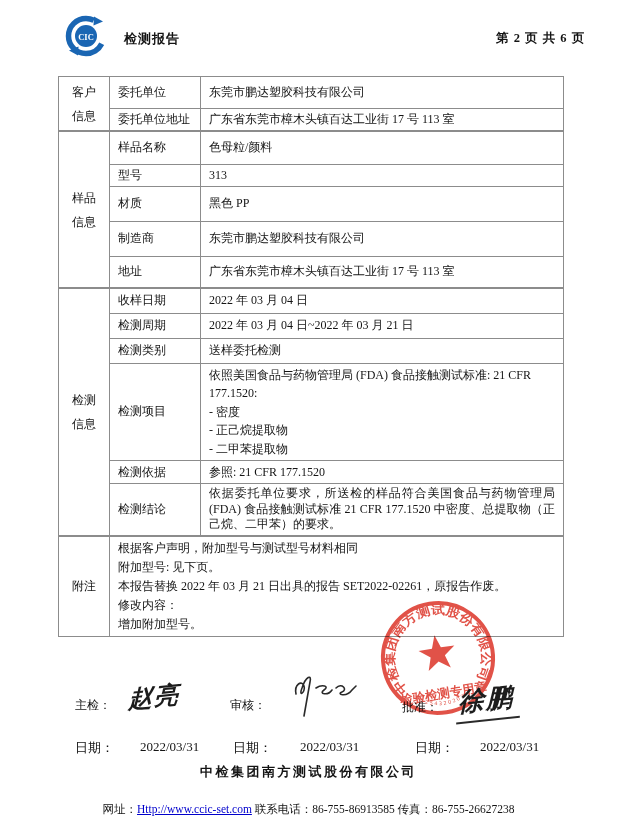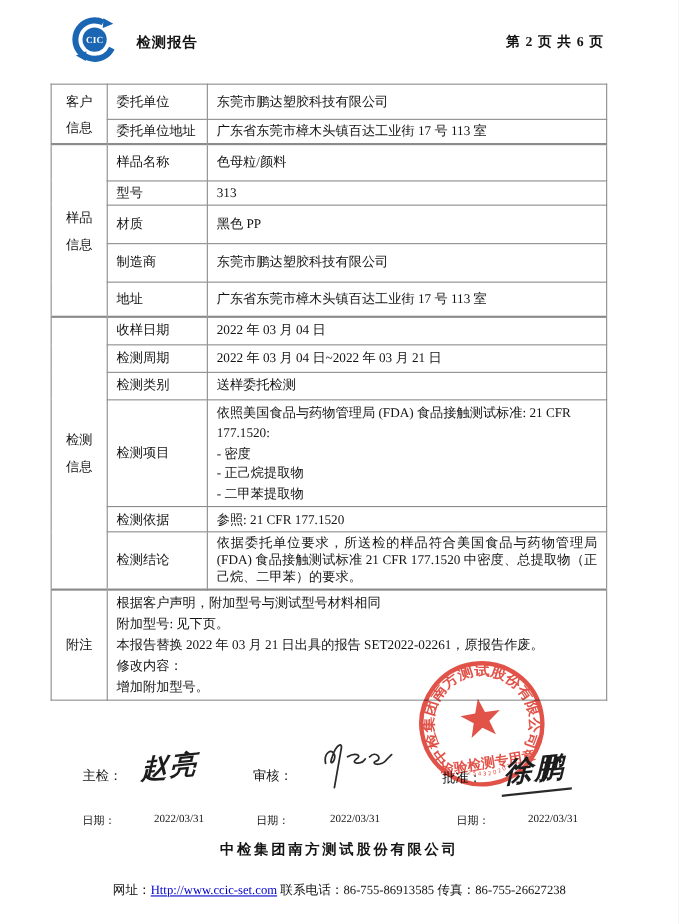--- a/index.html
+++ b/index.html
@@ -6,45 +6,45 @@
   html,body { background:#e8e8e8; }
   .page {
     position:relative; width:617px; height:840px; margin:0 auto;
     background:#ffffff; overflow:hidden;
     font-family:"Liberation Serif","DejaVu Serif",serif; color:#141414;
   }
   
   .hdr-logo { position:absolute; left:64px; top:14px; width:44px; height:44px; }
   .hdr-title { position:absolute; left:124px; top:30px; font-size:13px; font-weight:bold; letter-spacing:1px; }
   .hdr-no   { position:absolute; left:237px; top:30px; font-size:12.5px; font-weight:bold; }
-  .hdr-page { position:absolute; left:460px; top:30px; font-size:12.5px; font-weight:bold; letter-spacing:1px; }
+  .hdr-page { position:absolute; left:496px; top:30px; font-size:12.5px; font-weight:bold; letter-spacing:1px; }
   
   table.report {
-    position:absolute; left:46px; top:76px; width:505px;
+    position:absolute; left:58px; top:76px; width:505px;
     border-collapse:collapse; table-layout:fixed;padding-left:16px;
   }
   table.report { border:1.5px solid #8c8c8c; }
   table.report td {
     border:1px solid #8c8c8c; font-size:12px; padding:2px 8px;
     vertical-align:middle; overflow:hidden;
   }
   col.c1 { width:51px; } col.c2 { width:91px; } col.c3 { width:363px; }
   tr.sec-start td { border-top:2px solid #8c8c8c; }
   td.sec-label { text-align:center; padding:0; }
   td.sec-label span { display:inline-block; width:28px; word-break:break-all; line-height:24px; }
   td.field { padding-left:9px; }
   td.value { padding-left:12px; }
   td.multiline { white-space:pre-line; line-height:18.5px; padding-top:4px; padding-bottom:4px; }
   td.conclusion { line-height:15.5px; text-align:justify; padding-top:2px; padding-bottom:2px;font-family:Liberation Serif, serif; }
   td.notes { white-space:pre-line; line-height:19px; padding-top:4px; }
   
   .sig-label { position:absolute; font-size:12px; }
   .sig-name  { position:absolute; font-size:24px; font-weight:bold; font-style:italic;
                transform:rotate(-6deg) skewX(-6deg); letter-spacing:2px; color:#1c1c1c; }
-  .sig-date  { position:absolute; font-size:10px; }
+  .sig-date  { position:absolute; font-size:13px; }
   
   .seal { position:absolute; left:372px; top:592px; width:132px; height:132px;
           z-index:5; opacity:0.88; mix-blend-mode:multiply; }
   .over-seal { z-index:6; }
   
   .ft-company { position:absolute; left:0; right:0; top:763px; text-align:center;
                 font-size:13px; font-weight:bold; letter-spacing:2.5px; }
   .ft-line { position:absolute; left:0; right:0; text-align:center; font-size:11.5px; }
   .ft-addr { top:786px; } .ft-contact { top:802px; }
   .ft-link { color:#0000cc; text-decoration:underline; cursor:pointer; }

